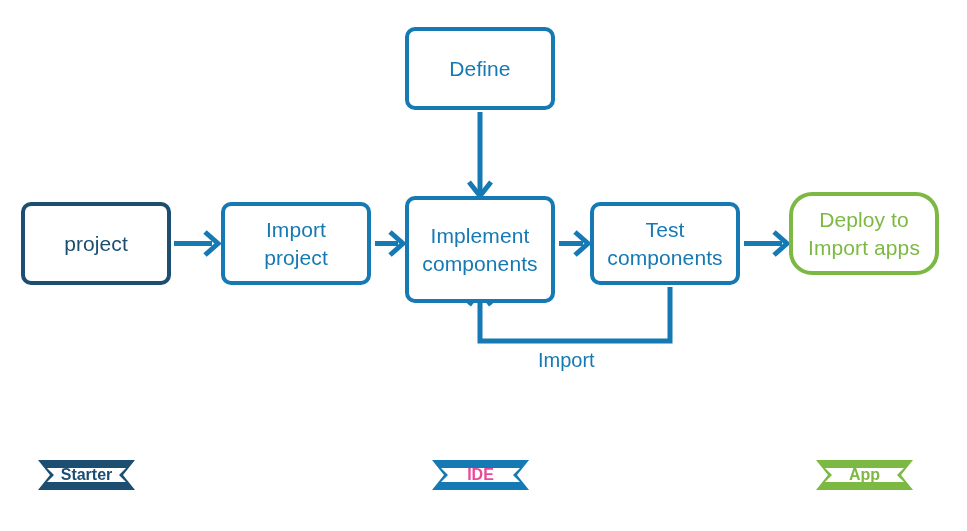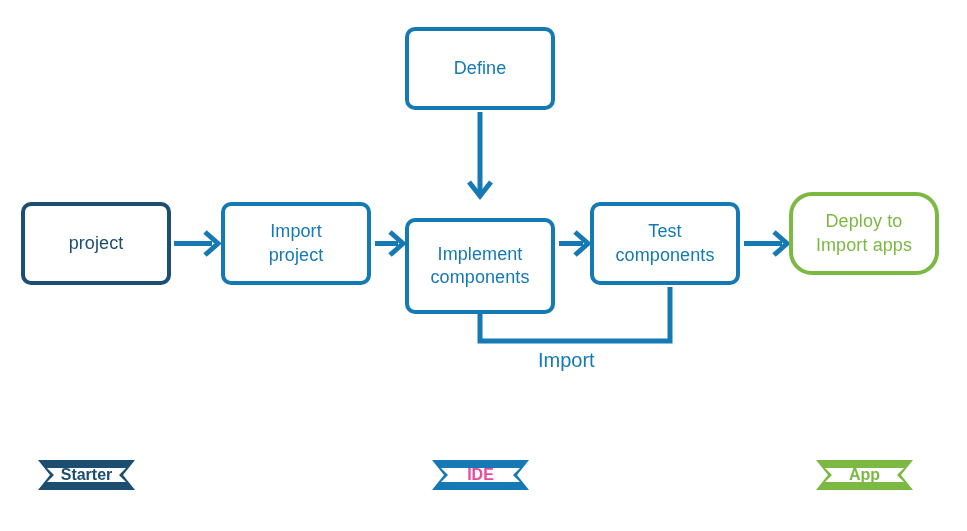--- a/index.html
+++ b/index.html
@@ -38,21 +38,21 @@
     background: #ffffff;
     border-style: solid;
     border-width: 4px;
     border-radius: 10px;
     display: flex;
     flex-direction: column;
     align-items: center;
     justify-content: center;
     text-align: center;
     line-height: 1.30;
-    font-size: 18px;
+    font-size: 21px;
     letter-spacing: 0.1px;
     z-index: 3;
   }
   .node-box .line1,
   .node-box .line2 {
     display: block;
     white-space: nowrap;
   }
 
   .theme-navy  { border-color: #1c4e72; color: #1c4e72; }
@@ -135,21 +135,21 @@
 
   <div class="node-box theme-blue" style="left:221px; top:202px; width:150px; height:83px;">
     <span class="line1">Import</span>
     <span class="line2">project</span>
   </div>
 
   <div class="node-box theme-blue" style="left:405px; top:27px; width:150px; height:83px;">
     <span class="line1">Define</span>
   </div>
 
-  <div class="node-box theme-blue" style="left:405px; top:218px; width:150px; height:96px;text-align:right;">
+  <div class="node-box theme-blue" style="left:405px; top:196px; width:150px; height:107px;text-align:right;">
     <span class="line1">Implement</span>
     <span class="line2">components</span>
   </div>
 
   <div class="node-box theme-blue" style="left:590px; top:202px; width:150px; height:83px;">
     <span class="line1">Test</span>
     <span class="line2">components</span>
   </div>
 
   <div class="node-box theme-green" style="left:789px; top:192px; width:150px; height:83px;border-radius:23px;">

